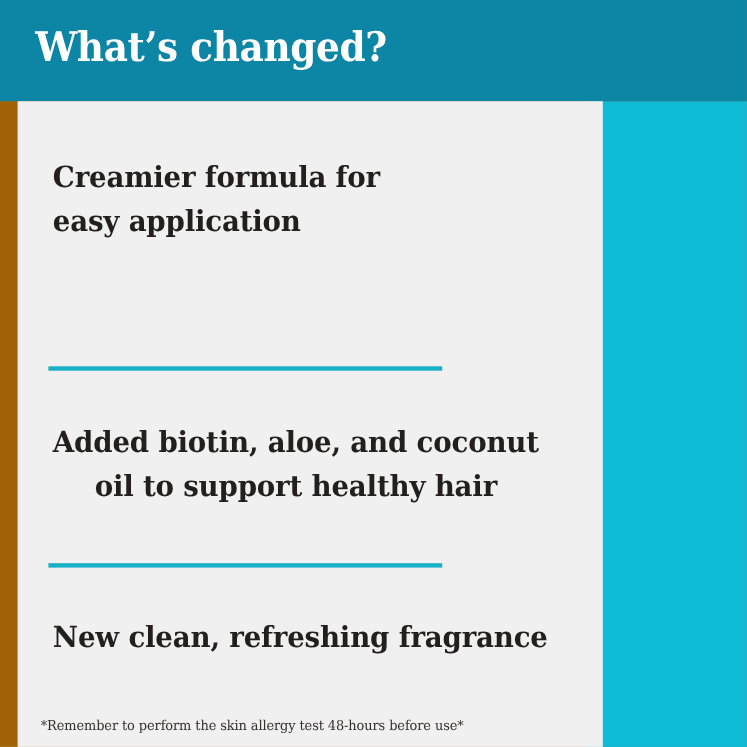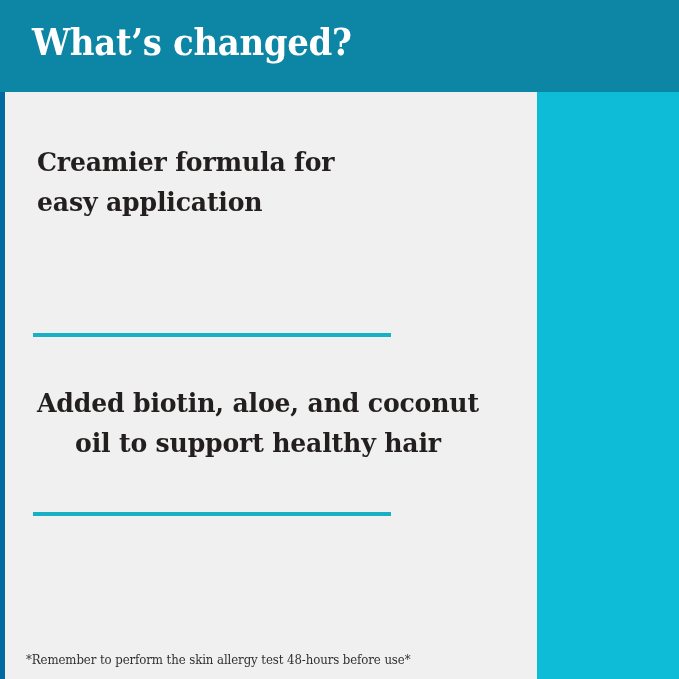--- a/index.html
+++ b/index.html
@@ -5,21 +5,21 @@
   html, body {
     margin: 0;
     padding: 0;
     background: #ffffff;
   }
   .canvas {
     position: relative;
     width: 679px;
     height: 679px;
     overflow: hidden;
-    background: #0369a1;
+    background: #a16207;
     font-family: "Liberation Sans", sans-serif;
     -webkit-font-smoothing: antialiased;
   }
 
   
   .accent-panel {
     position: absolute;
     left: 532px;
     top: 92px;
     width: 147px;
@@ -48,21 +48,21 @@
     line-height: 48px;
     letter-spacing: -0.4px;
     transform: scaleX(0.92);
     transform-origin: left top;
     white-space: nowrap;
   }
 
   
   .content {
     position: absolute;
-    left: 5px;
+    left: 16px;
     top: 92px;
     width: 532px;
     height: 587px;
     background: #f0f0f0;
   }
 
   .block {
     position: absolute;
     left: 32px;
   }
@@ -144,17 +144,20 @@
 
     <div class="rule" id="rule-1"></div>
 
     <div class="block" id="heading-2">
       <h2 class="section-heading">Added biotin, aloe, and coconut
 oil to support healthy hair</h2>
     </div>
 
     <div class="rule" id="rule-2"></div>
 
+    <div class="block" id="heading-3">
+      <h2 class="section-heading">New clean, refreshing fragrance</h2>
+    </div>
 
     <p class="footnote" id="footnote-1">*Remember to perform the skin allergy test 48-hours before use*</p>
 
   </div>
 </div>
 
 </body></html>

